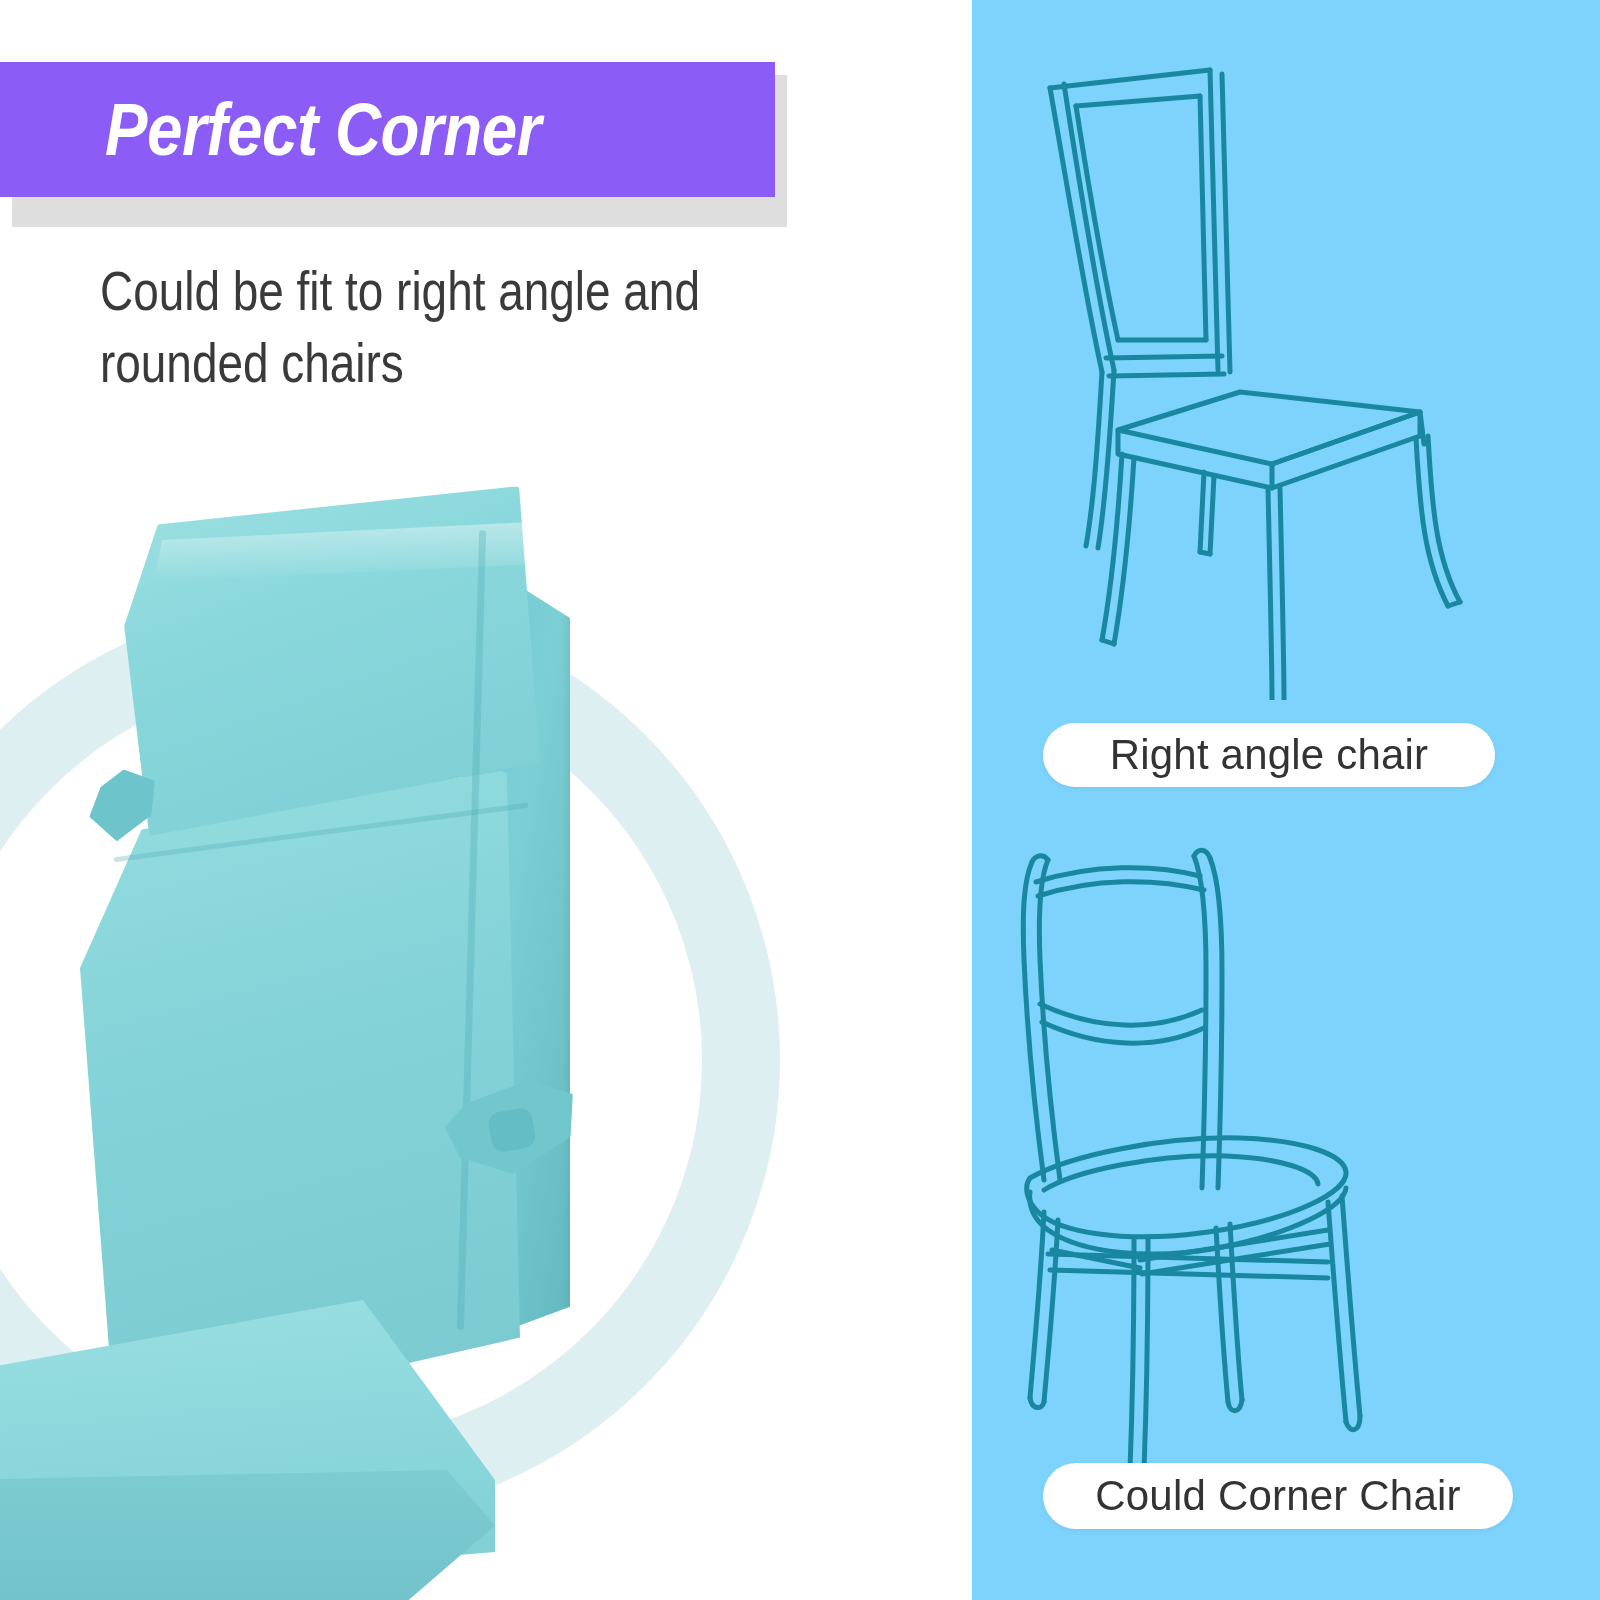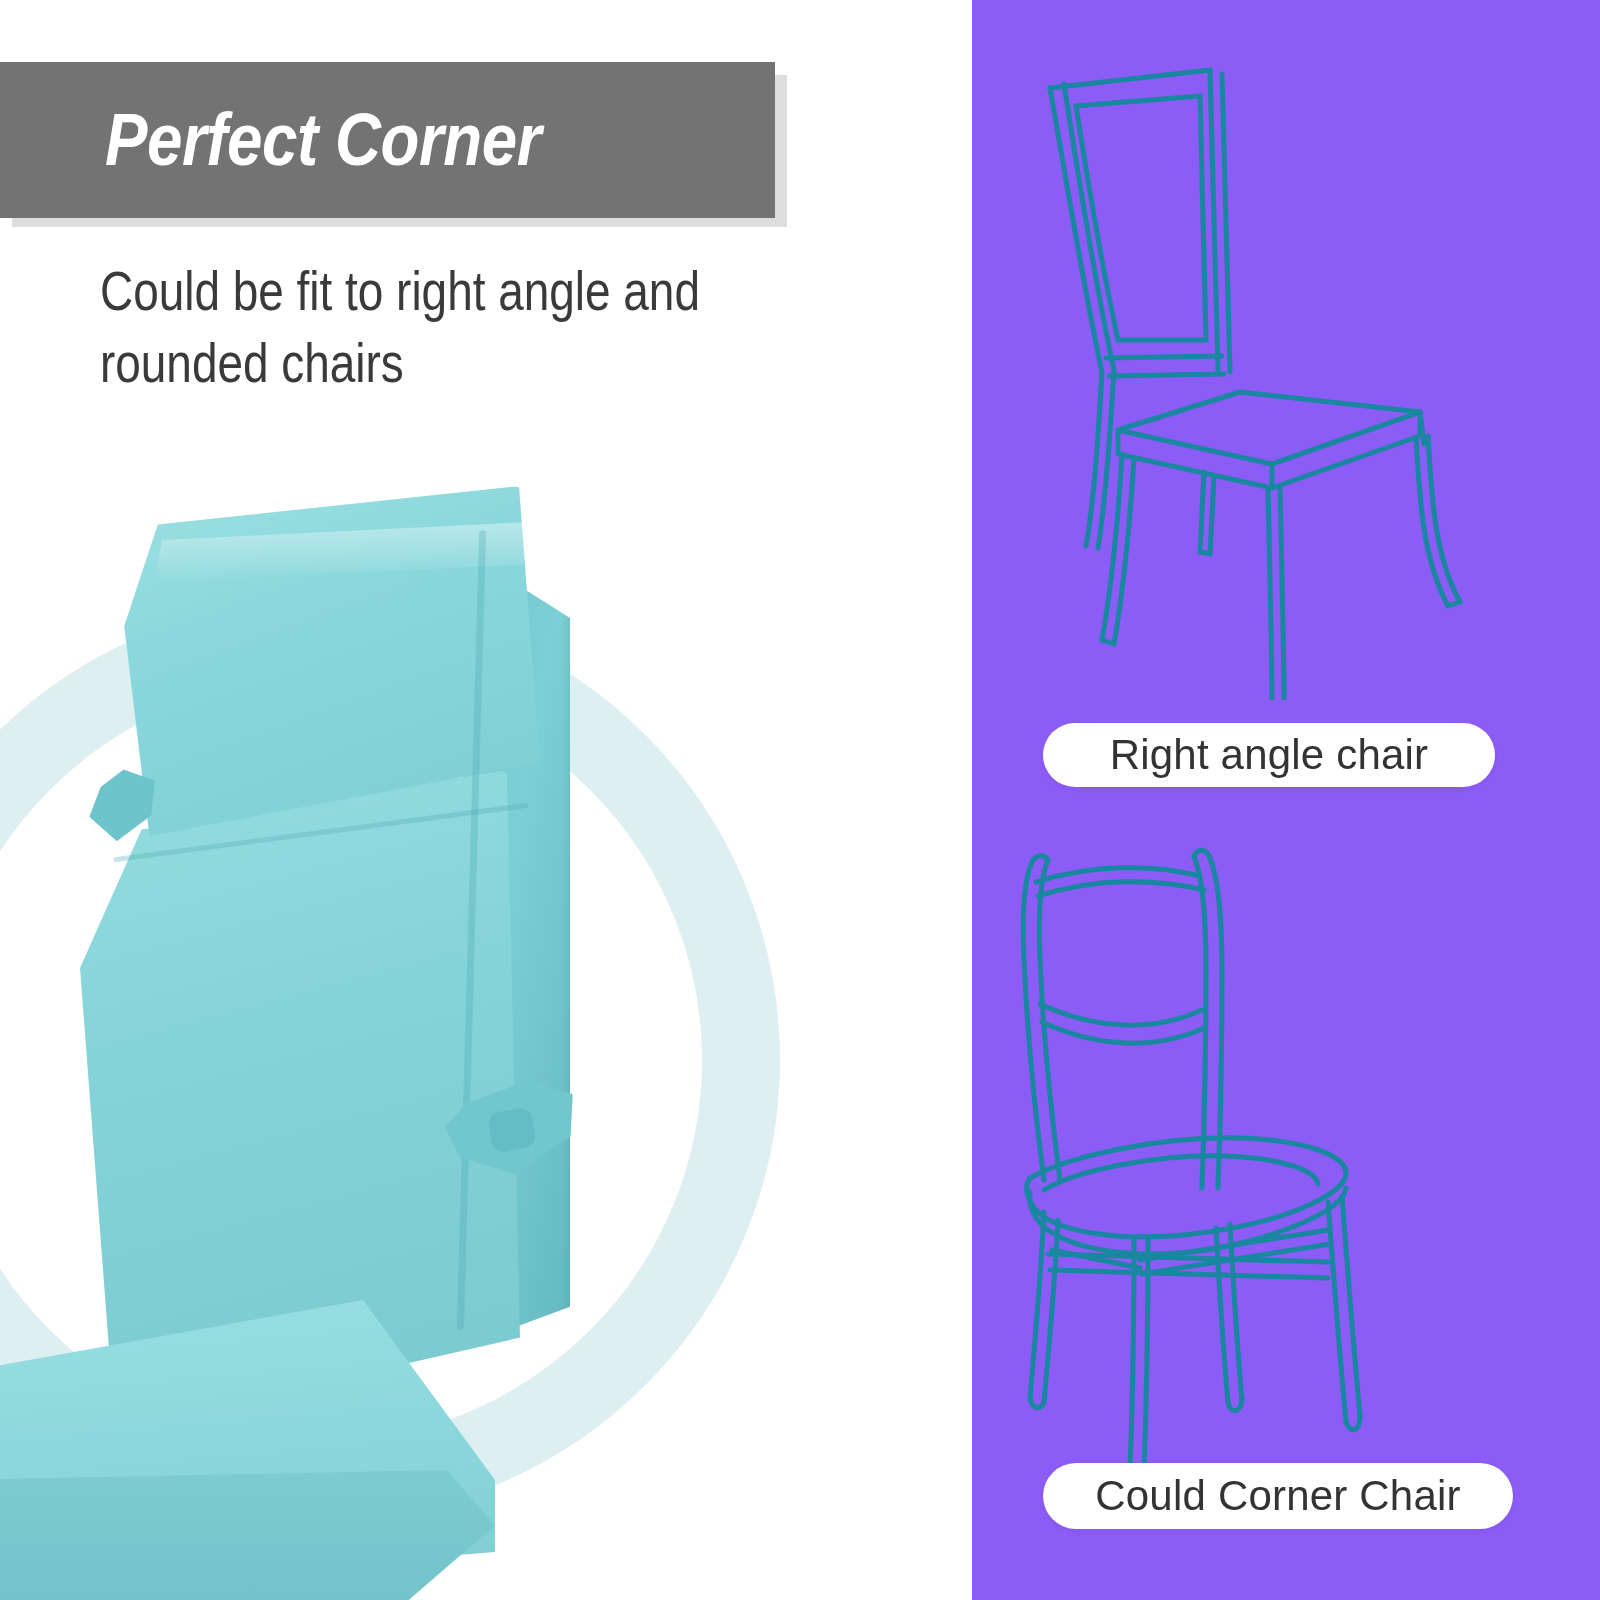--- a/index.html
+++ b/index.html
@@ -13,22 +13,22 @@
 
   
   #left-panel{position:absolute;left:0;top:0;width:972px;height:1600px;background:#ffffff;overflow:hidden;}
 
   
   #title-shadow{
     position:absolute;left:12px;top:75px;width:775px;height:152px;
     background:#dedede;
   }
   #title-banner{
-    position:absolute;left:0px;top:62px;width:775px;height:156px;
-    background:#737373;
+    position:absolute;left:0px;top:62px;width:775px;height:135px;
+    background:#8b5cf6;
     display:flex;align-items:center;
   }
   #title-text{
     margin-left:105px;
     color:#ffffff;
     font-size:74px;
     font-weight:bold;
     font-style:italic;
     letter-spacing:-0.5px;
     transform:scaleX(0.86);
@@ -134,21 +134,21 @@
   }
   #crease-2{
     left:498px;top:60px;width:7px;height:800px;
     background:rgba(70,160,172,.28);
     transform:rotate(1.6deg);border-radius:4px;
   }
 
   
   #right-panel{
     position:absolute;left:972px;top:0;width:628px;height:1600px;
-    background:#8b5cf6;overflow:hidden;
+    background:#7dd3fc;overflow:hidden;
   }
   .chair-svg{position:absolute;left:0;}
   #chair-top-svg{top:40px;}
   #chair-bottom-svg{top:820px;}
 
   .pill{
     position:absolute;
     background:#ffffff;
     border-radius:999px;
     display:flex;align-items:center;justify-content:center;

